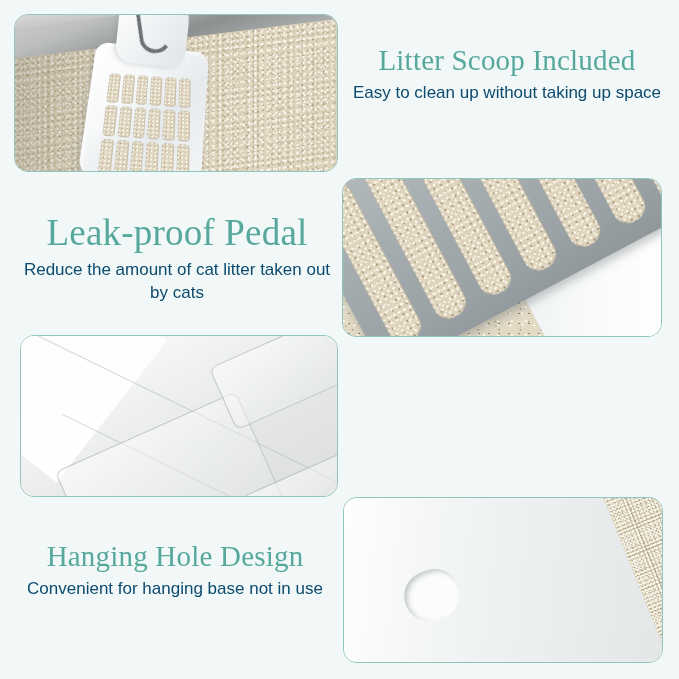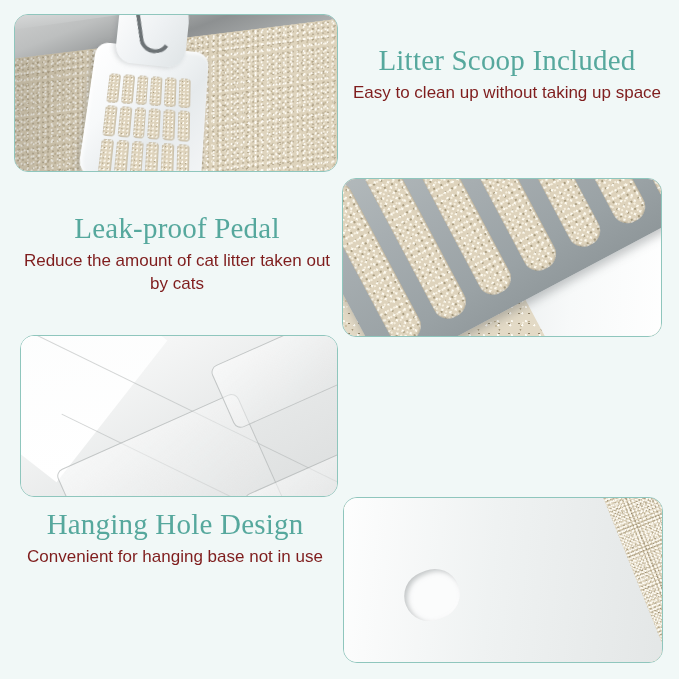--- a/index.html
+++ b/index.html
@@ -224,37 +224,37 @@
     margin: 0;
     font-family: "Liberation Serif", serif;
     color: #56a89d;
     font-weight: 400;
     letter-spacing: 0.2px;
     line-height: 1.12;
   }
   .subtext {
     margin: 6px 0 0 0;
     font-family: "Liberation Sans", sans-serif;
-    color: #7f1d1d;
+    color: #0c4a6e;
     line-height: 1.32;
   }
 
   #txt-scoop   { left: 348px; top: 44px;  width: 318px; }
   #txt-scoop   .headline { font-size: 29px; }
   #txt-scoop   .subtext  { font-size: 17px; }
 
   #txt-pedal   { left: 18px;  top: 212px; width: 318px; }
-  #txt-pedal   .headline { font-size: 29px; }
+  #txt-pedal   .headline { font-size: 37px; }
   #txt-pedal   .subtext  { font-size: 17px; }
 
   #txt-base    { left: 352px; top: 378px; width: 310px; }
   #txt-base    .headline { font-size: 29px; }
   #txt-base    .subtext  { font-size: 17px; }
 
-  #txt-hanging { left: 12px;  top: 508px; width: 326px; }
+  #txt-hanging { left: 12px;  top: 540px; width: 326px; }
   #txt-hanging .headline { font-size: 29px; }
   #txt-hanging .subtext  { font-size: 17px; }
 </style>
 </head>
 <body>
 
 <div class="stage">
 
   <div class="panel" id="panel-scoop">
     <div class="inner">

